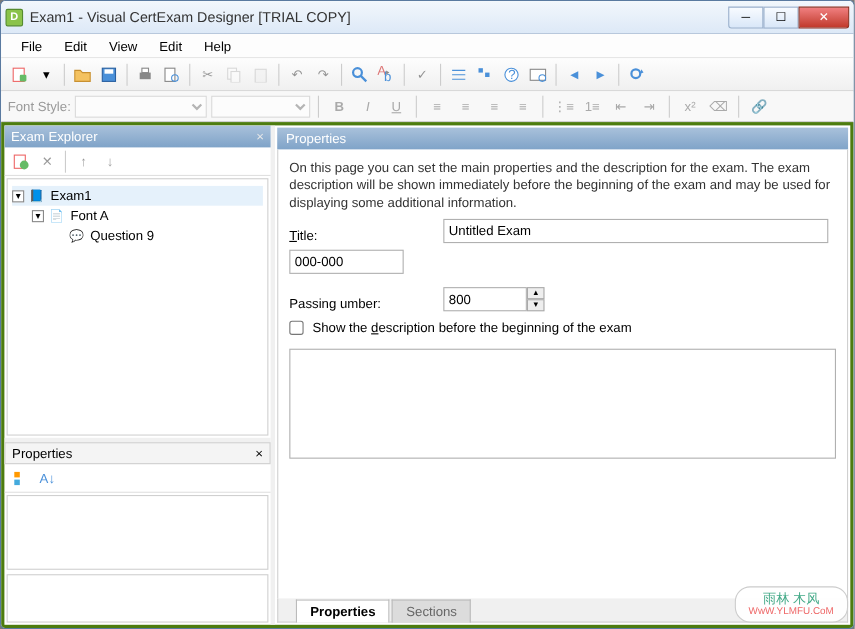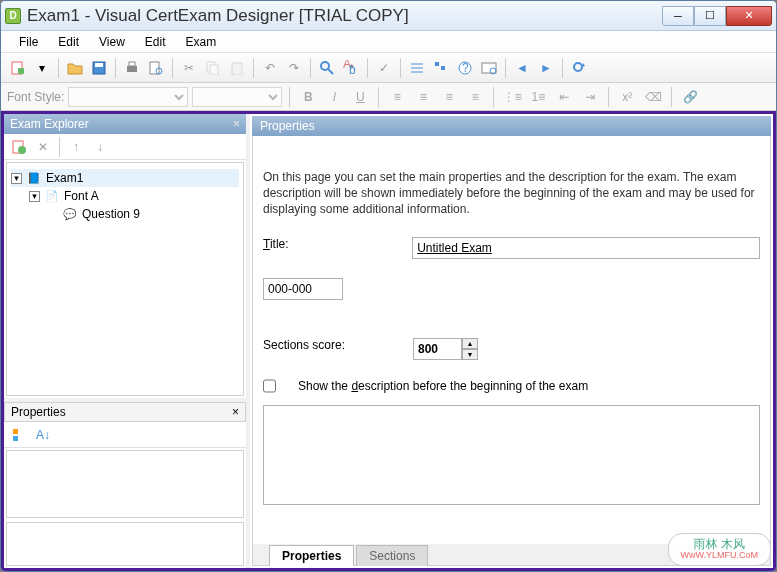--- a/index.html
+++ b/index.html
@@ -1,60 +1,60 @@
 <!DOCTYPE html>
 <html><head>
 <meta charset="utf-8">
 <style>
 * { box-sizing: border-box; margin: 0; padding: 0; font-family: "Segoe UI", Tahoma, sans-serif; font-size: 12px; }
 body { background: #7a7a7a; width: 777px; height: 572px; overflow: hidden; }
 .window { width: 777px; height: 572px; background: #fff; border: 1px solid #5a7aa0; border-radius: 5px; overflow: hidden; display: flex; flex-direction: column; }
 .titlebar { height: 30px; background: linear-gradient(#f2f7fc,#dde9f7); display: flex; align-items: center; padding: 0 4px; border-bottom: 1px solid #b8c8dc; }
 .titlebar .app-icon { width: 16px; height: 16px; background: #8bc34a; border: 1px solid #558b2f; border-radius: 2px; margin-right: 6px; display: flex; align-items: center; justify-content: center; color: #fff; font-weight: bold; font-size: 10px; }
-.titlebar .title { flex: 1; color: #333; font-size: 17px; }
+.titlebar .title { flex: 1; color: #333; font-size: 13px; }
 .winbtns { display: flex; gap: 0; }
 .winbtn { width: 32px; height: 20px; border: 1px solid #9ab0cc; background: linear-gradient(#f8fbff,#d9e7f8); display: flex; align-items: center; justify-content: center; font-size: 11px; cursor: pointer; }
 .winbtn.min { border-radius: 0 0 0 3px; }
 .winbtn.close { background: linear-gradient(#f08080,#c0392b); color: #fff; border-color: #903020; border-radius: 0 0 3px 0; width: 46px; }
 .menubar { height: 22px; display: flex; align-items: center; padding: 0 10px; gap: 4px; background: #fdfdfd; border-bottom: 1px solid #e0e0e0; }
 .menubar span { padding: 2px 8px; cursor: pointer; }
 .toolbar { height: 30px; display: flex; align-items: center; padding: 0 6px; gap: 2px; background: linear-gradient(#fdfdfd,#f0f0f0); border-bottom: 1px solid #d0d0d0; }
 .tbtn { width: 22px; height: 22px; display: flex; align-items: center; justify-content: center; border-radius: 2px; cursor: pointer; }
 .tsep { width: 1px; height: 20px; background: #ccc; margin: 0 3px; }
 .format-bar { height: 28px; display: flex; align-items: center; padding: 0 6px; gap: 4px; background: #f8f8f8; border-bottom: 1px solid #d0d0d0; color: #999; }
 .format-bar input, .format-bar select { height: 20px; border: 1px solid #ccc; background: #fff; color: #999; }
 .fbtn { width: 22px; height: 22px; display: flex; align-items: center; justify-content: center; color: #aaa; }
-.body { flex: 1; display: flex; overflow: hidden; border: 3px solid #4c1d95; }
+.body { flex: 1; display: flex; overflow: hidden; border: 3px solid #4d7c0f; }
 .left { width: 246px; display: flex; flex-direction: column; border-right: 4px solid #f0f0f0; }
 .panel-hdr { height: 20px; background: linear-gradient(#a9c1db,#7fa3c8); color: #fff; display: flex; align-items: center; padding: 0 6px; font-size: 12px; }
 .panel-hdr .x { margin-left: auto; cursor: pointer; color: #e8e8e8; }
 .panel-tb { height: 26px; display: flex; align-items: center; padding: 0 4px; gap: 2px; border-bottom: 1px solid #e0e0e0; }
 .tree { flex: 1; background: #fff; padding: 6px 4px; overflow: auto; border: 1px solid #d0d0d0; margin: 2px; }
 .tree-node { display: flex; align-items: center; gap: 4px; padding: 1px 0; cursor: pointer; }
 .tree-node .exp { width: 11px; height: 11px; border: 1px solid #888; background: #fff; display: flex; align-items: center; justify-content: center; font-size: 9px; line-height: 1; }
 .tree-node.sel { background: #e5f1fb; }
 .indent1 { padding-left: 18px; }
 .indent2 { padding-left: 36px; }
 .ticon { width: 16px; height: 16px; display: inline-flex; align-items: center; justify-content: center; font-size: 11px; }
 .props-bot { height: 170px; display: flex; flex-direction: column; border-top: 4px solid #f0f0f0; }
 .props-hdr { height: 20px; background: #f4f4f4; border: 1px solid #d0d0d0; display: flex; align-items: center; padding: 0 6px; }
 .props-grid { flex: 1; background: #fff; border: 1px solid #d0d0d0; margin: 2px; }
 .props-desc { height: 44px; background: #fff; border: 1px solid #d0d0d0; margin: 2px; }
 .right { flex: 1; display: flex; flex-direction: column; overflow: hidden; }
 .right-hdr { height: 20px; background: linear-gradient(#a9c1db,#7fa3c8); color: #fff; display: flex; align-items: center; padding: 0 8px; margin: 2px 2px 0 2px; }
 .right-body { flex: 1; padding: 8px 10px; overflow: auto; background: #fff; margin: 0 2px; border-left: 1px solid #d0d0d0; border-right: 1px solid #d0d0d0; }
-.intro { color: #333; line-height: 1.35; margin-bottom: 4px; margin-top: 25px; }
-.form-row { display: flex; align-items: flex-start; margin: 19px 0; gap: 10px; }
+.intro { color: #333; line-height: 1.35; margin-bottom: 4px; }
+.form-row { display: flex; align-items: flex-end; margin: 6px 0; }
 .form-row label { width: 140px; }
 .form-row input[type=text] { border: 1px solid #b0b0b0; height: 22px; padding: 0 4px; }
 .spin { display: flex; }
-.spin input { width: 49px; border: 1px solid #b0b0b0; height: 22px; padding: 0 4px; font-weight: bold; }
+.spin input { width: 76px; border: 1px solid #b0b0b0; height: 22px; padding: 0 4px; }
 .spin .btns { display: flex; flex-direction: column; }
 .spin .btns button { width: 16px; height: 11px; border: 1px solid #aaa; background: #eee; font-size: 7px; line-height: 1; padding: 0; cursor: pointer; }
-.cb-row { display: flex; gap: 22px; margin: 8px 0; }
+.cb-row { display: flex; gap: 8px; margin: 8px 0; }
 textarea.desc { width: 100%; height: 100px; border: 1px solid #b0b0b0; resize: none; margin-top: 4px; }
 .tabs { height: 22px; display: flex; align-items: flex-end; padding-left: 16px; background: #f0f0f0; margin: 0 2px 2px 2px; border: 1px solid #d0d0d0; border-top: none; }
 .tab { padding: 3px 12px; background: #dcdcdc; border: 1px solid #bbb; border-bottom: none; margin-right: 2px; color: #666; cursor: pointer; position: relative; top: 1px; }
 .tab.active { background: #fff; font-weight: bold; color: #000; }
 .watermark { position: absolute; right: 6px; bottom: 6px; background: rgba(255,255,255,.9); border: 1px solid #ccc; border-radius: 14px; padding: 4px 12px; font-size: 11px; color: #4a8; display: flex; flex-direction: column; align-items: center; line-height: 1.1; }
 .u { text-decoration: underline; }
 svg { display: block; }
 </style>
 </head>
 <body>
@@ -68,21 +68,21 @@
       <div class="winbtn">☐</div>
       <div class="winbtn close">✕</div>
     </div>
   </div>
 
   <div class="menubar">
     <span>File</span>
     <span>Edit</span>
     <span>View</span>
     <span>Edit</span>
-    <span>Exam</span>
+    <span>Help</span>
   </div>
 
   <div class="toolbar">
     <div class="tbtn">
         <svg width="16" height="16">
           <rect x="2" y="2" width="10" height="12" fill="#fff" stroke="#e66"></rect>
           <rect x="8" y="8" width="6" height="6" fill="#6b6" rx="1"></rect>
         </svg>
       </div>
     <div class="tbtn">▾</div>
@@ -269,29 +269,29 @@
 
     <div class="right">
       <div class="right-hdr">
         <span>Properties</span>
       </div>
       <div class="right-body">
         <div class="intro">On this page you can set the main properties and the description for the exam. The exam description will be shown immediately before the beginning of the exam and may be used for displaying some additional information.</div>
 
         <div class="form-row">
           <label><span class="u">T</span>itle:</label>
-          <input type="text" style="width: 350px; text-decoration: underline;" value="Untitled Exam">
+          <input type="text" style="width: 350px;" value="Untitled Exam">
         </div>
         <div class="form-row">
-          <input type="text" style="width: 80px;" value="000-000">
+          <input type="text" style="width: 104px;" value="000-000">
         </div>
         <div class="form-row">
         </div>
         <div class="form-row">
-          <label>Sections score:</label>
+          <label>Passing umber:</label>
           <div class="spin">
             <input type="text" value="800" style="">
             <div class="btns">
                 <button>▲</button>
                 <button>▼</button>
               </div>
           </div>
         </div>
 
         <div class="cb-row">

